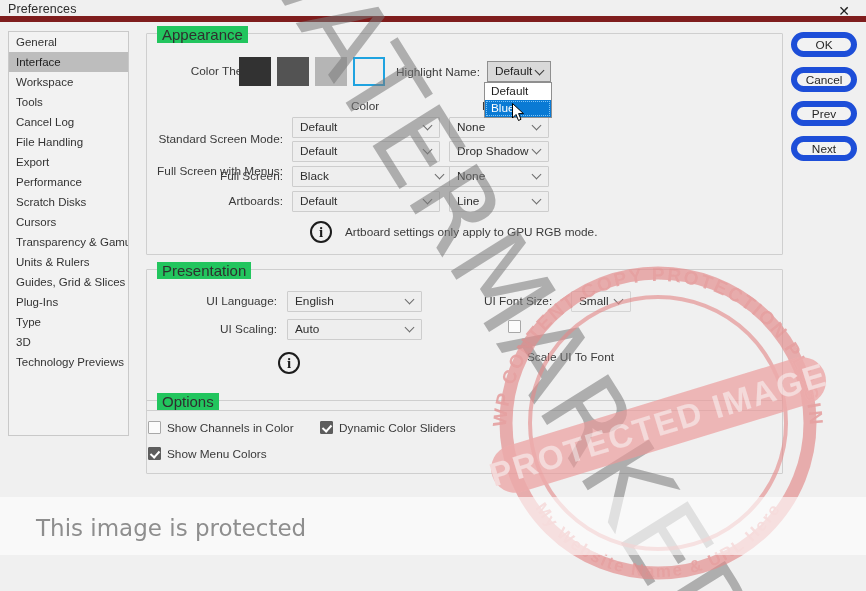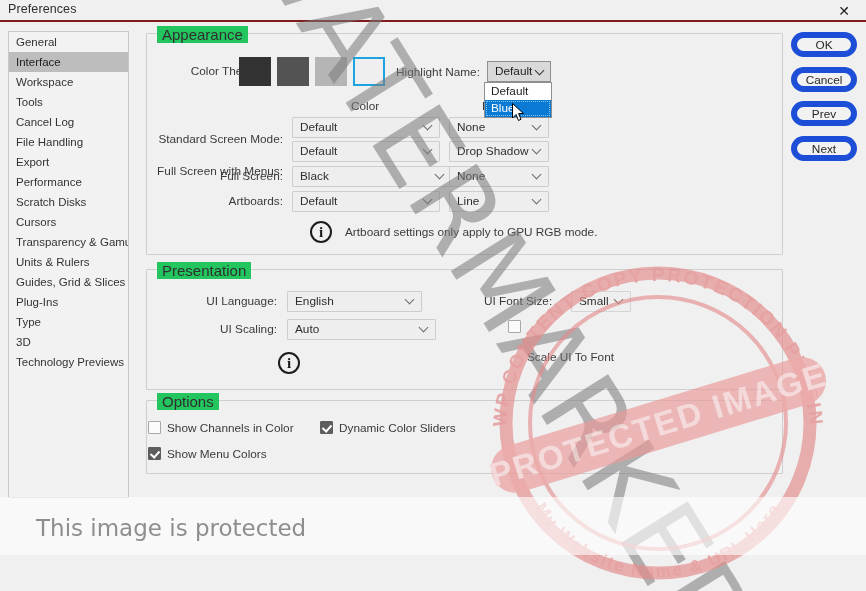--- a/index.html
+++ b/index.html
@@ -14,38 +14,38 @@
     position: relative;
     width: 866px; height: 591px;
     background: #f0f0f0;
     color: #3b3b3b;
   }
 
   
   #titlebar {
     position: absolute; left: 0; top: 0; width: 866px; height: 22px;
     background: #f0f0f0;
-    border-bottom: 2px solid #7f1d1d;
+    border-bottom: 6px solid #7f1d1d;
   }
   #title-text {
     position: absolute; left: 8px; top: 2px;
     font-size: 12.5px; color: #2e2e2e;
     letter-spacing: .1px;
   }
   #close-btn {
     position: absolute; right: 0; top: 0; width: 44px; height: 22px;
     display: flex; align-items: center; justify-content: center;
     font-size: 14px; color: #202020; cursor: pointer;
     line-height: 1;
   }
 
   
   #sidebar {
     position: absolute; left: 8px; top: 31px;
-    width: 121px; height: 467px;
+    width: 121px; height: 405px;
     background: #f2f2f2;
     border: 1px solid #c9c9c9;
     overflow: hidden;
   }
   .side-item {
     height: 20px; line-height: 20px;
     padding-left: 7px;
     font-size: 11.5px; color: #333;
     white-space: nowrap;
     cursor: pointer;
@@ -60,21 +60,21 @@
     background: transparent;
   }
   .group-legend {
     position: absolute; top: -8px; left: 10px;
     background: #22c55e;
     padding: 0 5px;
     font-size: 15px; color: #2f2f2f;
   }
 
   #grp-appearance { left: 146px; top: 33px; width: 637px; height: 222px; }
-  #grp-presentation { left: 146px; top: 269px; width: 637px; height: 121px; }
+  #grp-presentation { left: 146px; top: 269px; width: 637px; height: 142px; }
   #grp-options { left: 146px; top: 400px; width: 637px; height: 74px; }
 
   
   .rlabel {
     position: absolute;
     font-size: 11.8px; color: #3a3a3a;
     text-align: right;
     white-space: nowrap;
   }
   .clabel {
@@ -368,21 +368,21 @@
     <div class="group-legend">Presentation</div>
   </div>
 
   <div class="rlabel" style="left:146px; top:294px; width:131px;">UI Language:</div>
   <div class="sel-box" style="left:287px; top:291px; width:135px;">
     <span class="val">English</span>
     <span class="chev"></span>
   </div>
 
   <div class="rlabel" style="left:146px; top:322px; width:131px;">UI Scaling:</div>
-  <div class="sel-box" style="left:287px; top:319px; width:149px;">
+  <div class="sel-box" style="left:287px; top:319px; width:135px;">
     <span class="val">Auto</span>
     <span class="chev"></span>
   </div>
 
   <div class="clabel" style="left:484px; top:294px;">UI Font Size:</div>
   <div class="sel-box" style="left:571px; top:291px; width:60px; background:#efefef; border-color:#d4d4d4;">
     <span class="val">Small</span>
     <span class="chev"></span>
   </div>
 

